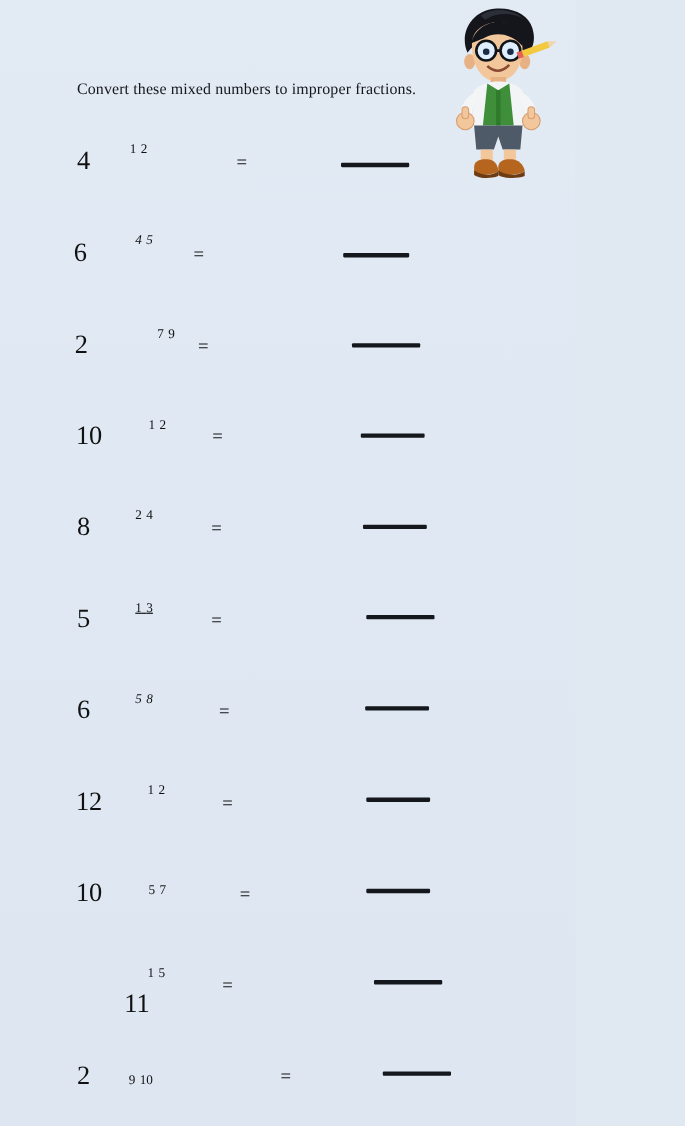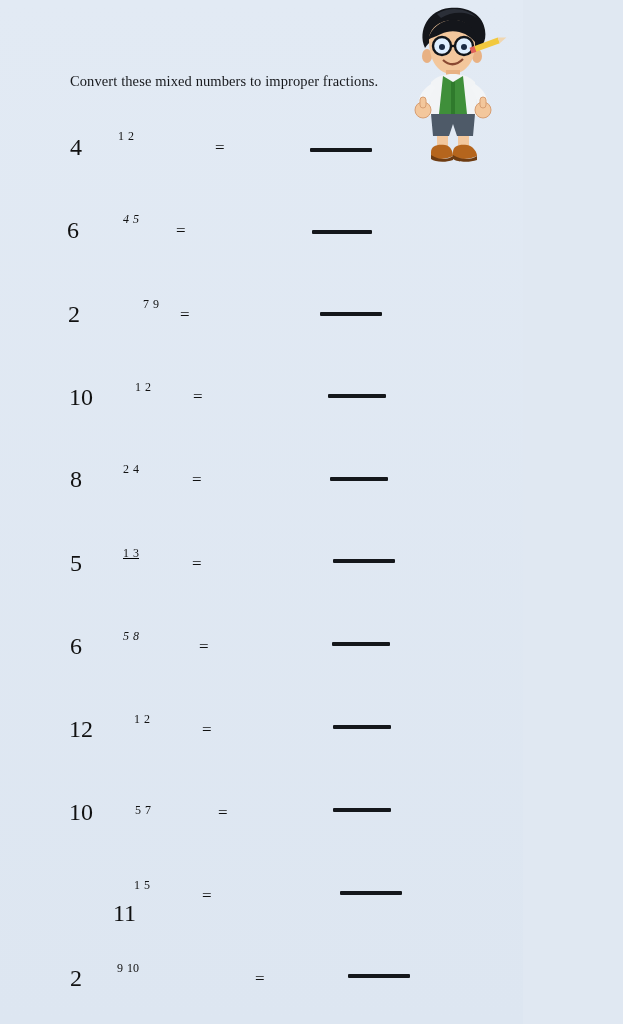--- a/index.html
+++ b/index.html
@@ -256,21 +256,21 @@
         <span class="num">1</span>
         <span class="bar"></span>
         <span class="den">5</span>
       </span>
       <span class="equals" style="left:202px; top:29px;">=</span>
       <span class="answer-line" style="left:340px; top:34px; width:62px;"></span>
     </div>
 
     <div class="row">
       <span class="whole" style="left:70px; top:26px;">2</span>
-      <span class="frac" style="left:103px; top:18px;">
+      <span class="frac" style="left:103px; top:32px;">
         <span class="num">9</span>
         <span class="bar"></span>
         <span class="den">10</span>
       </span>
       <span class="equals" style="left:255px; top:29px;">=</span>
       <span class="answer-line" style="left:348px; top:34px; width:62px;"></span>
     </div>
 
   </div>
 </div>

